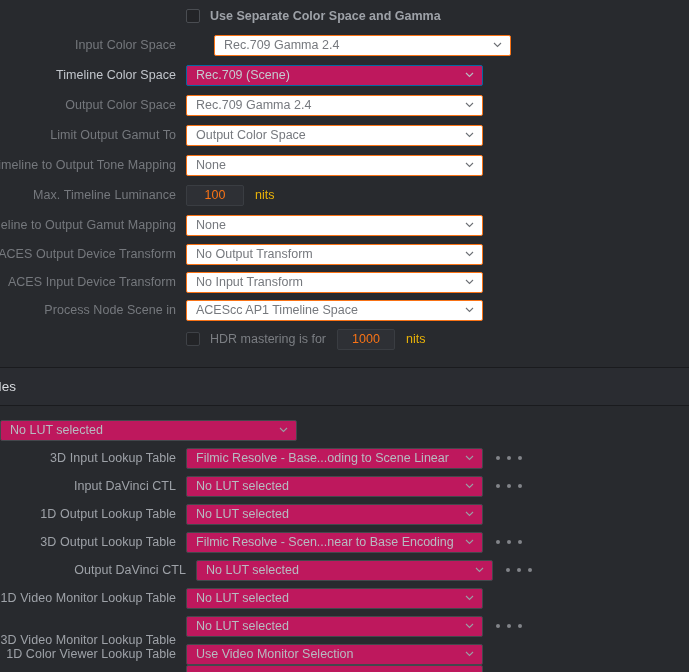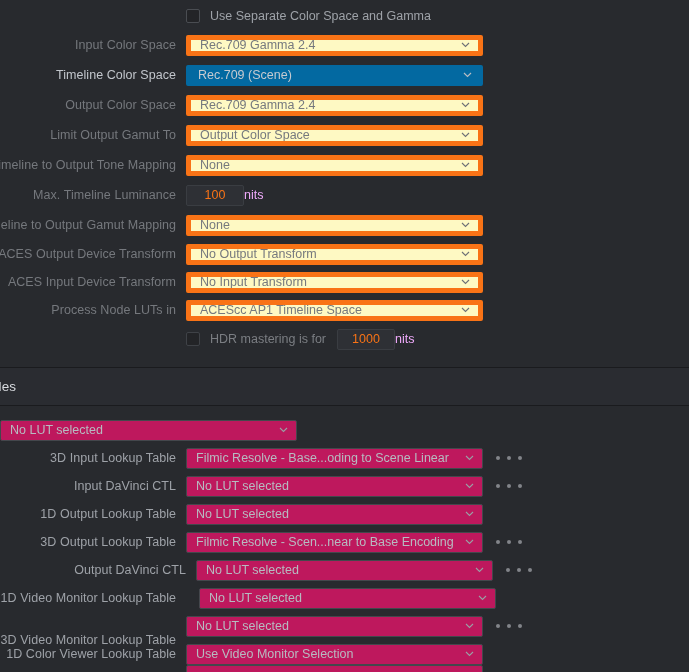--- a/index.html
+++ b/index.html
@@ -72,27 +72,27 @@
     font-size: 12.5px;
     white-space: nowrap;
     overflow: hidden;
   }
   .dd.enabled {
     background: #be185d;
     border: 1px solid #44474c;
     color: #b7bbc1;
   }
   .dd.active {
-    background: #0369a1;
-    border: 3px solid #0369a1;
+    background: #be185d;
+    border: 1px solid #0369a1;
     color: #c6cad0;
   }
   .dd.disabled {
-    background: #fef9c3;
-    border: 5px solid #f97316;
+    background: #ffffff;
+    border: 1px solid #f97316;
     color: #76797e;
   }
   .dd .chev {
     position: absolute;
     right: 8px;
     top: 50%;
     width: 9px;
     height: 9px;
     margin-top: -5px;
     display: block;
@@ -108,21 +108,22 @@
     background: #2e3035;
     border: 1px solid #3a3d42;
     color: #f97316;
     font-size: 12.5px;
     display: flex;
     align-items: center;
     justify-content: center;
   }
   .unit {
     font-size: 12.5px;
-    color: #f0abfc;
+    color: #eab308;
+    margin-left: 11px;
   }
 
   
   .cbwrap {
     display: flex;
     align-items: center;
   }
   .cb {
     width: 14px;
     height: 14px;
@@ -173,29 +174,29 @@
     color: #d8dbdf;
     white-space: nowrap;
     letter-spacing: 0.1px;
   }
 </style>
 </head>
 <body>
 
 <div class="panel">
 
-  <div class="row" style="height:28px; padding-top:2px;">
+  <div class="row" style="height:28px; padding-top:2px;font-weight:bold;">
     <div class="label"></div>
     <div class="cbwrap">
       <span class="cb"></span>
       <span class="cbtext">Use Separate Color Space and Gamma</span>
     </div>
   </div>
 
-  <div class="row" style="height:30px;">
+  <div class="row" style="height:30px;gap:28px;">
     <div class="label dim">Input Color Space</div>
     <div class="dd disabled">
       <span>Rec.709 Gamma 2.4</span>
       <span class="chev">
         <svg width="9" height="9" viewBox="0 0 9 9">
             <path d="M1 3 L4.5 6.5 L8 3" fill="none" stroke="#6e7176" stroke-width="1.1"></path>
           </svg>
       </span>
     </div>
   </div>
@@ -284,21 +285,21 @@
       <span>No Input Transform</span>
       <span class="chev">
         <svg width="9" height="9" viewBox="0 0 9 9">
             <path d="M1 3 L4.5 6.5 L8 3" fill="none" stroke="#6e7176" stroke-width="1.1"></path>
           </svg>
       </span>
     </div>
   </div>
 
   <div class="row" style="height:28px;">
-    <div class="label dim">Process Node LUTs in</div>
+    <div class="label dim">Process Node Scene in</div>
     <div class="dd disabled">
       <span>ACEScc AP1 Timeline Space</span>
       <span class="chev">
         <svg width="9" height="9" viewBox="0 0 9 9">
             <path d="M1 3 L4.5 6.5 L8 3" fill="none" stroke="#6e7176" stroke-width="1.1"></path>
           </svg>
       </span>
     </div>
   </div>
 
@@ -404,21 +405,21 @@
           </svg>
       </span>
     </div>
     <div class="ellipsis">
         <i></i>
         <i></i>
         <i></i>
       </div>
   </div>
 
-  <div class="row" style="height:28px;gap:13px;">
+  <div class="row" style="height:28px;">
     <div class="label clip"><span style="margin-left:-9px;">1D Video Monitor Lookup Table</span></div>
     <div class="dd enabled">
       <span>No LUT selected</span>
       <span class="chev">
         <svg width="9" height="9" viewBox="0 0 9 9">
             <path d="M1 3 L4.5 6.5 L8 3" fill="none" stroke="#9a9ea4" stroke-width="1.1"></path>
           </svg>
       </span>
     </div>
   </div>

